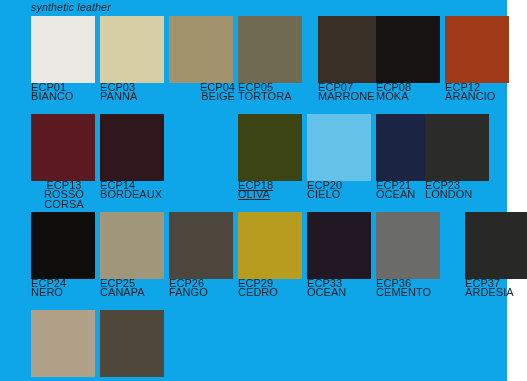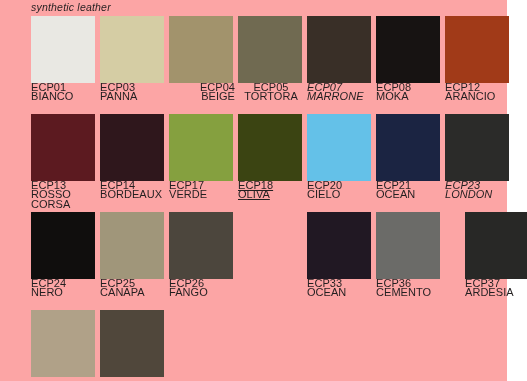--- a/index.html
+++ b/index.html
@@ -13,21 +13,21 @@
     height: 381px;
     overflow: hidden;
     font-family: "Liberation Sans", sans-serif;
     color: #231f20;
   }
 
   #sheet {
     position: relative;
     width: 507px;
     height: 381px;
-    background: #fca5a5;
+    background: #0ea5e9;
   }
 
   
   .sheet-title {
     position: absolute;
     left: 31px;
     top: 1px;
     font-size: 10.5px;
     font-style: italic;
     letter-spacing: 0.2px;
@@ -85,82 +85,82 @@
           <div class="swatch-label">ECP01 BIANCO</div>
         </div>
         <div class="swatch-cell" style="left: 69px;">
           <div class="swatch-chip" style="background: rgb(213, 205, 164); width: 64px; height: 67px;"></div>
           <div class="swatch-label">ECP03 PANNA</div>
         </div>
         <div class="swatch-cell" style="left: 138px; text-align: right;">
           <div class="swatch-chip" style="background: rgb(162, 147, 108); width: 64px; height: 67px;"></div>
           <div class="swatch-label">ECP04 BEIGE</div>
         </div>
-        <div class="swatch-cell" style="left: 207px; text-align: center;">
+        <div class="swatch-cell" style="left: 207px;">
           <div class="swatch-chip" style="background: rgb(112, 106, 81); width: 64px; height: 67px;"></div>
           <div class="swatch-label">ECP05 TORTORA</div>
         </div>
-        <div class="swatch-cell" style="left: 276px; font-style: italic;">
+        <div class="swatch-cell" style="left: 287px;">
           <div class="swatch-chip" style="background: rgb(57, 47, 39); width: 64px; height: 67px;"></div>
           <div class="swatch-label">ECP07
 MARRONE</div>
         </div>
         <div class="swatch-cell" style="left: 345px;">
           <div class="swatch-chip" style="background: rgb(23, 19, 18); width: 64px; height: 67px;"></div>
           <div class="swatch-label">ECP08 MOKA</div>
         </div>
         <div class="swatch-cell" style="left: 414px;">
           <div class="swatch-chip" style="background: rgb(161, 58, 24); width: 64px; height: 67px;"></div>
           <div class="swatch-label">ECP12 ARANCIO</div>
         </div>
       </div>
       <div class="swatch-row">
-        <div class="swatch-cell" style="left: 0px;">
+        <div class="swatch-cell" style="left: 0px; text-align: center;">
           <div class="swatch-chip" style="background: rgb(92, 26, 32); width: 64px; height: 67px;"></div>
           <div class="swatch-label">ECP13 ROSSO
 CORSA</div>
         </div>
         <div class="swatch-cell" style="left: 69px;">
           <div class="swatch-chip" style="background: rgb(47, 23, 28); width: 64px; height: 67px;"></div>
           <div class="swatch-label">ECP14
 BORDEAUX</div>
-        </div>
-        <div class="swatch-cell" style="left: 138px;">
-          <div class="swatch-chip" style="background: rgb(133, 160, 63); width: 64px; height: 67px;"></div>
-          <div class="swatch-label">ECP17 VERDE</div>
         </div>
         <div class="swatch-cell" style="left: 207px; text-decoration: underline;">
           <div class="swatch-chip" style="background: rgb(59, 68, 18); width: 64px; height: 67px;"></div>
           <div class="swatch-label">ECP18 OLIVA</div>
         </div>
         <div class="swatch-cell" style="left: 276px;">
           <div class="swatch-chip" style="background: rgb(100, 193, 232); width: 64px; height: 67px;"></div>
           <div class="swatch-label">ECP20 CIELO</div>
         </div>
         <div class="swatch-cell" style="left: 345px;">
           <div class="swatch-chip" style="background: rgb(27, 36, 66); width: 64px; height: 67px;"></div>
           <div class="swatch-label">ECP21 OCEAN</div>
         </div>
-        <div class="swatch-cell" style="left: 414px; font-style: italic;">
+        <div class="swatch-cell" style="left: 394px;">
           <div class="swatch-chip" style="background: rgb(43, 43, 41); width: 64px; height: 67px;"></div>
           <div class="swatch-label">ECP23 LONDON</div>
         </div>
       </div>
       <div class="swatch-row">
         <div class="swatch-cell" style="left: 0px;">
           <div class="swatch-chip" style="background: rgb(16, 14, 13); width: 64px; height: 67px;"></div>
           <div class="swatch-label">ECP24 NERO</div>
         </div>
         <div class="swatch-cell" style="left: 69px;">
           <div class="swatch-chip" style="background: rgb(160, 150, 122); width: 64px; height: 67px;"></div>
           <div class="swatch-label">ECP25 CANAPA</div>
         </div>
         <div class="swatch-cell" style="left: 138px;">
           <div class="swatch-chip" style="background: rgb(76, 70, 61); width: 64px; height: 67px;"></div>
           <div class="swatch-label">ECP26 FANGO</div>
+        </div>
+        <div class="swatch-cell" style="left: 207px;">
+          <div class="swatch-chip" style="background: rgb(183, 156, 29); width: 64px; height: 67px;"></div>
+          <div class="swatch-label">ECP29 CEDRO</div>
         </div>
         <div class="swatch-cell" style="left: 276px;">
           <div class="swatch-chip" style="background: rgb(33, 24, 35); width: 64px; height: 67px;"></div>
           <div class="swatch-label">ECP33 OCEAN</div>
         </div>
         <div class="swatch-cell" style="left: 345px;">
           <div class="swatch-chip" style="background: rgb(107, 107, 104); width: 64px; height: 67px;"></div>
           <div class="swatch-label">ECP36 CEMENTO</div>
         </div>
         <div class="swatch-cell" style="left: 414px; padding-left: 20px;">

